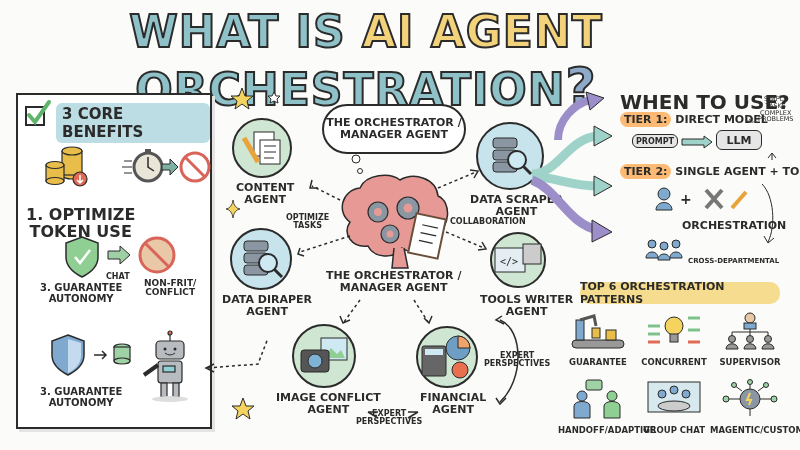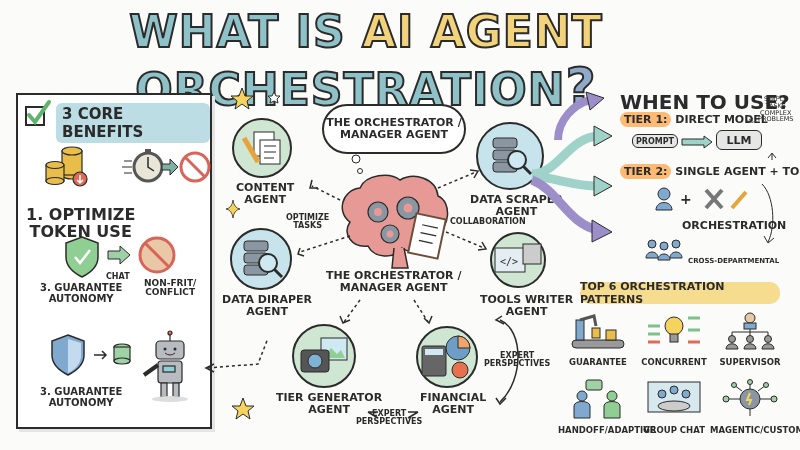--- a/index.html
+++ b/index.html
@@ -251,21 +251,21 @@
 
 <div class="circle c-green" style="left:292px;top:324px;width:64px;height:64px;">
   <svg width="50" height="40">
       <rect x="22" y="2" width="26" height="22" fill="#cfe9f2" stroke="#2b2b2b"></rect>
       <path d="M24 22 L32 12 L38 18 L42 14 L46 22Z" fill="#8fcf94"></path>
       <rect x="2" y="14" width="28" height="22" rx="3" fill="#555" stroke="#2b2b2b"></rect>
       <circle cx="16" cy="25" r="7" fill="#7fb3d5" stroke="#2b2b2b"></circle>
     </svg>
 </div>
 <div class="lbl" style="left:276px;top:392px;">
-  <div>TIER GENERATOR</div>
+  <div>IMAGE CONFLICT</div>
     <div>AGENT</div>
 </div>
 
 <div class="circle c-green" style="left:416px;top:326px;width:62px;height:62px;">
   <svg width="54" height="46">
       <rect x="2" y="12" width="24" height="30" rx="2" fill="#666" stroke="#2b2b2b"></rect>
       <rect x="5" y="15" width="18" height="6" fill="#cfe9f2"></rect>
       <circle cx="38" cy="14" r="12" fill="#6f9ec4" stroke="#2b2b2b"></circle>
       <path d="M38 14 V2 A12 12 0 0 1 50 14Z" fill="#f0a36a" stroke="#2b2b2b"></path>
       <circle cx="40" cy="36" r="8" fill="#e8704f" stroke="#2b2b2b"></circle>

